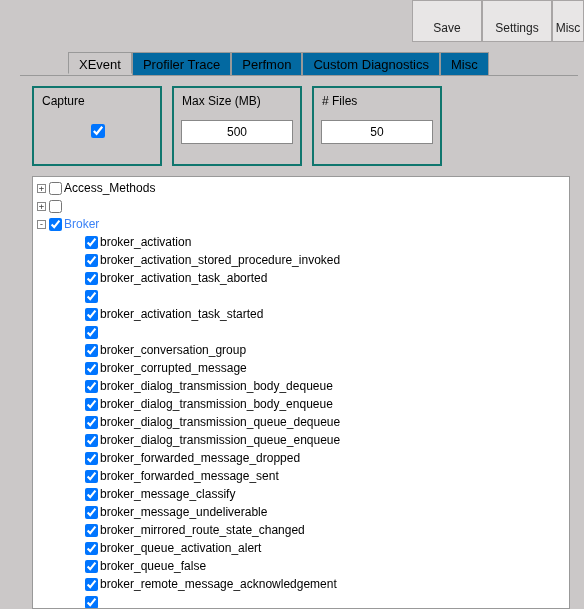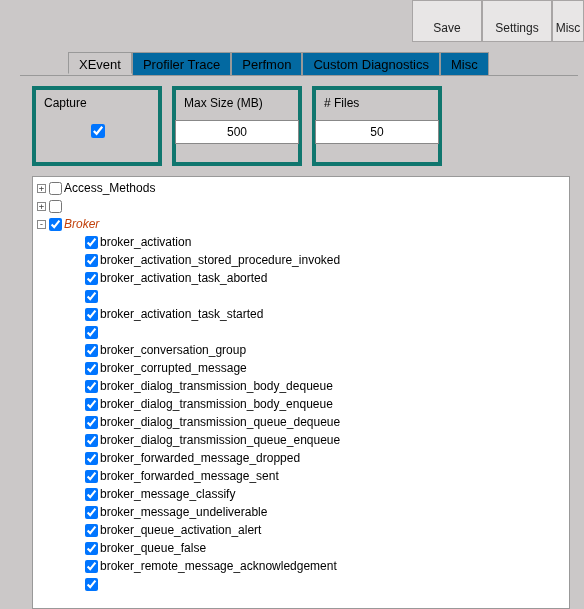--- a/index.html
+++ b/index.html
@@ -72,21 +72,21 @@
     bottom: 0;
     border-top: 1px solid #999;
     background: #cbc8c8;
   }
   .field-row {
     display: flex;
     gap: 10px;
     padding: 10px 0 0 12px;
   }
   .field-box {
-    border: 4px solid #0f766e;
+    border: 2px solid #0f766e;
     width: 130px;
     height: 80px;
     display: flex;
     flex-direction: column;
     align-items: center;
     background: #cbc8c8;
   }
   .field-label {
     padding: 6px 0 4px 8px;
     align-self: flex-start;
@@ -99,21 +99,21 @@
     align-items: center;
     justify-content: center;
     width: 100%;
   }
   .capture-check {
     width: 14px;
     height: 14px;
     margin-top: -12px;
   }
   .num-input {
-    width: 124px;
+    width: 112px;
     height: 24px;
     border: 1px solid #888;
     background: #fff;
     text-align: center;
     font-size: 12px;
     margin-top: -12px;
   }
   .tree-area {
     position: absolute;
     top: 100px;
@@ -149,21 +149,21 @@
   .expander.blank {
     border: none;
     background: transparent;
   }
   .node-check {
     width: 13px; height: 13px;
     margin: 0 2px 0 0;
     vertical-align: middle;
   }
   .node-label { color: #000; }
-  .node-label.green { color: #c2410c; font-style: italic; }
+  .node-label.green { color: #3b82f6; }
   .indent-1 { padding-left: 0px; }
   .indent-2 { padding-left: 36px; }
   ::-webkit-scrollbar { width: 17px; background:#e8e6e6; }
   ::-webkit-scrollbar-thumb { background:#c0bdbd; border:1px solid #999; }
   ::-webkit-scrollbar-button { background:#e8e6e6; border:1px solid #999; height:17px;}
 </style>
 </head>
 <body>
 
 <div class="toolbar">
@@ -297,20 +297,25 @@
         <span class="node-label">broker_message_classify</span>
       </div>
       <div class="tree-row indent-2">
         <span class="expander blank"></span>
         <input type="checkbox" class="node-check" checked="" style="">
         <span class="node-label">broker_message_undeliverable</span>
       </div>
       <div class="tree-row indent-2">
         <span class="expander blank"></span>
         <input type="checkbox" class="node-check" checked="" style="">
+        <span class="node-label">broker_mirrored_route_state_changed</span>
+      </div>
+      <div class="tree-row indent-2">
+        <span class="expander blank"></span>
+        <input type="checkbox" class="node-check" checked="" style="">
         <span class="node-label">broker_queue_activation_alert</span>
       </div>
       <div class="tree-row indent-2">
         <span class="expander blank"></span>
         <input type="checkbox" class="node-check" checked="" style="">
         <span class="node-label">broker_queue_false</span>
       </div>
       <div class="tree-row indent-2">
         <span class="expander blank"></span>
         <input type="checkbox" class="node-check" checked="" style="">

